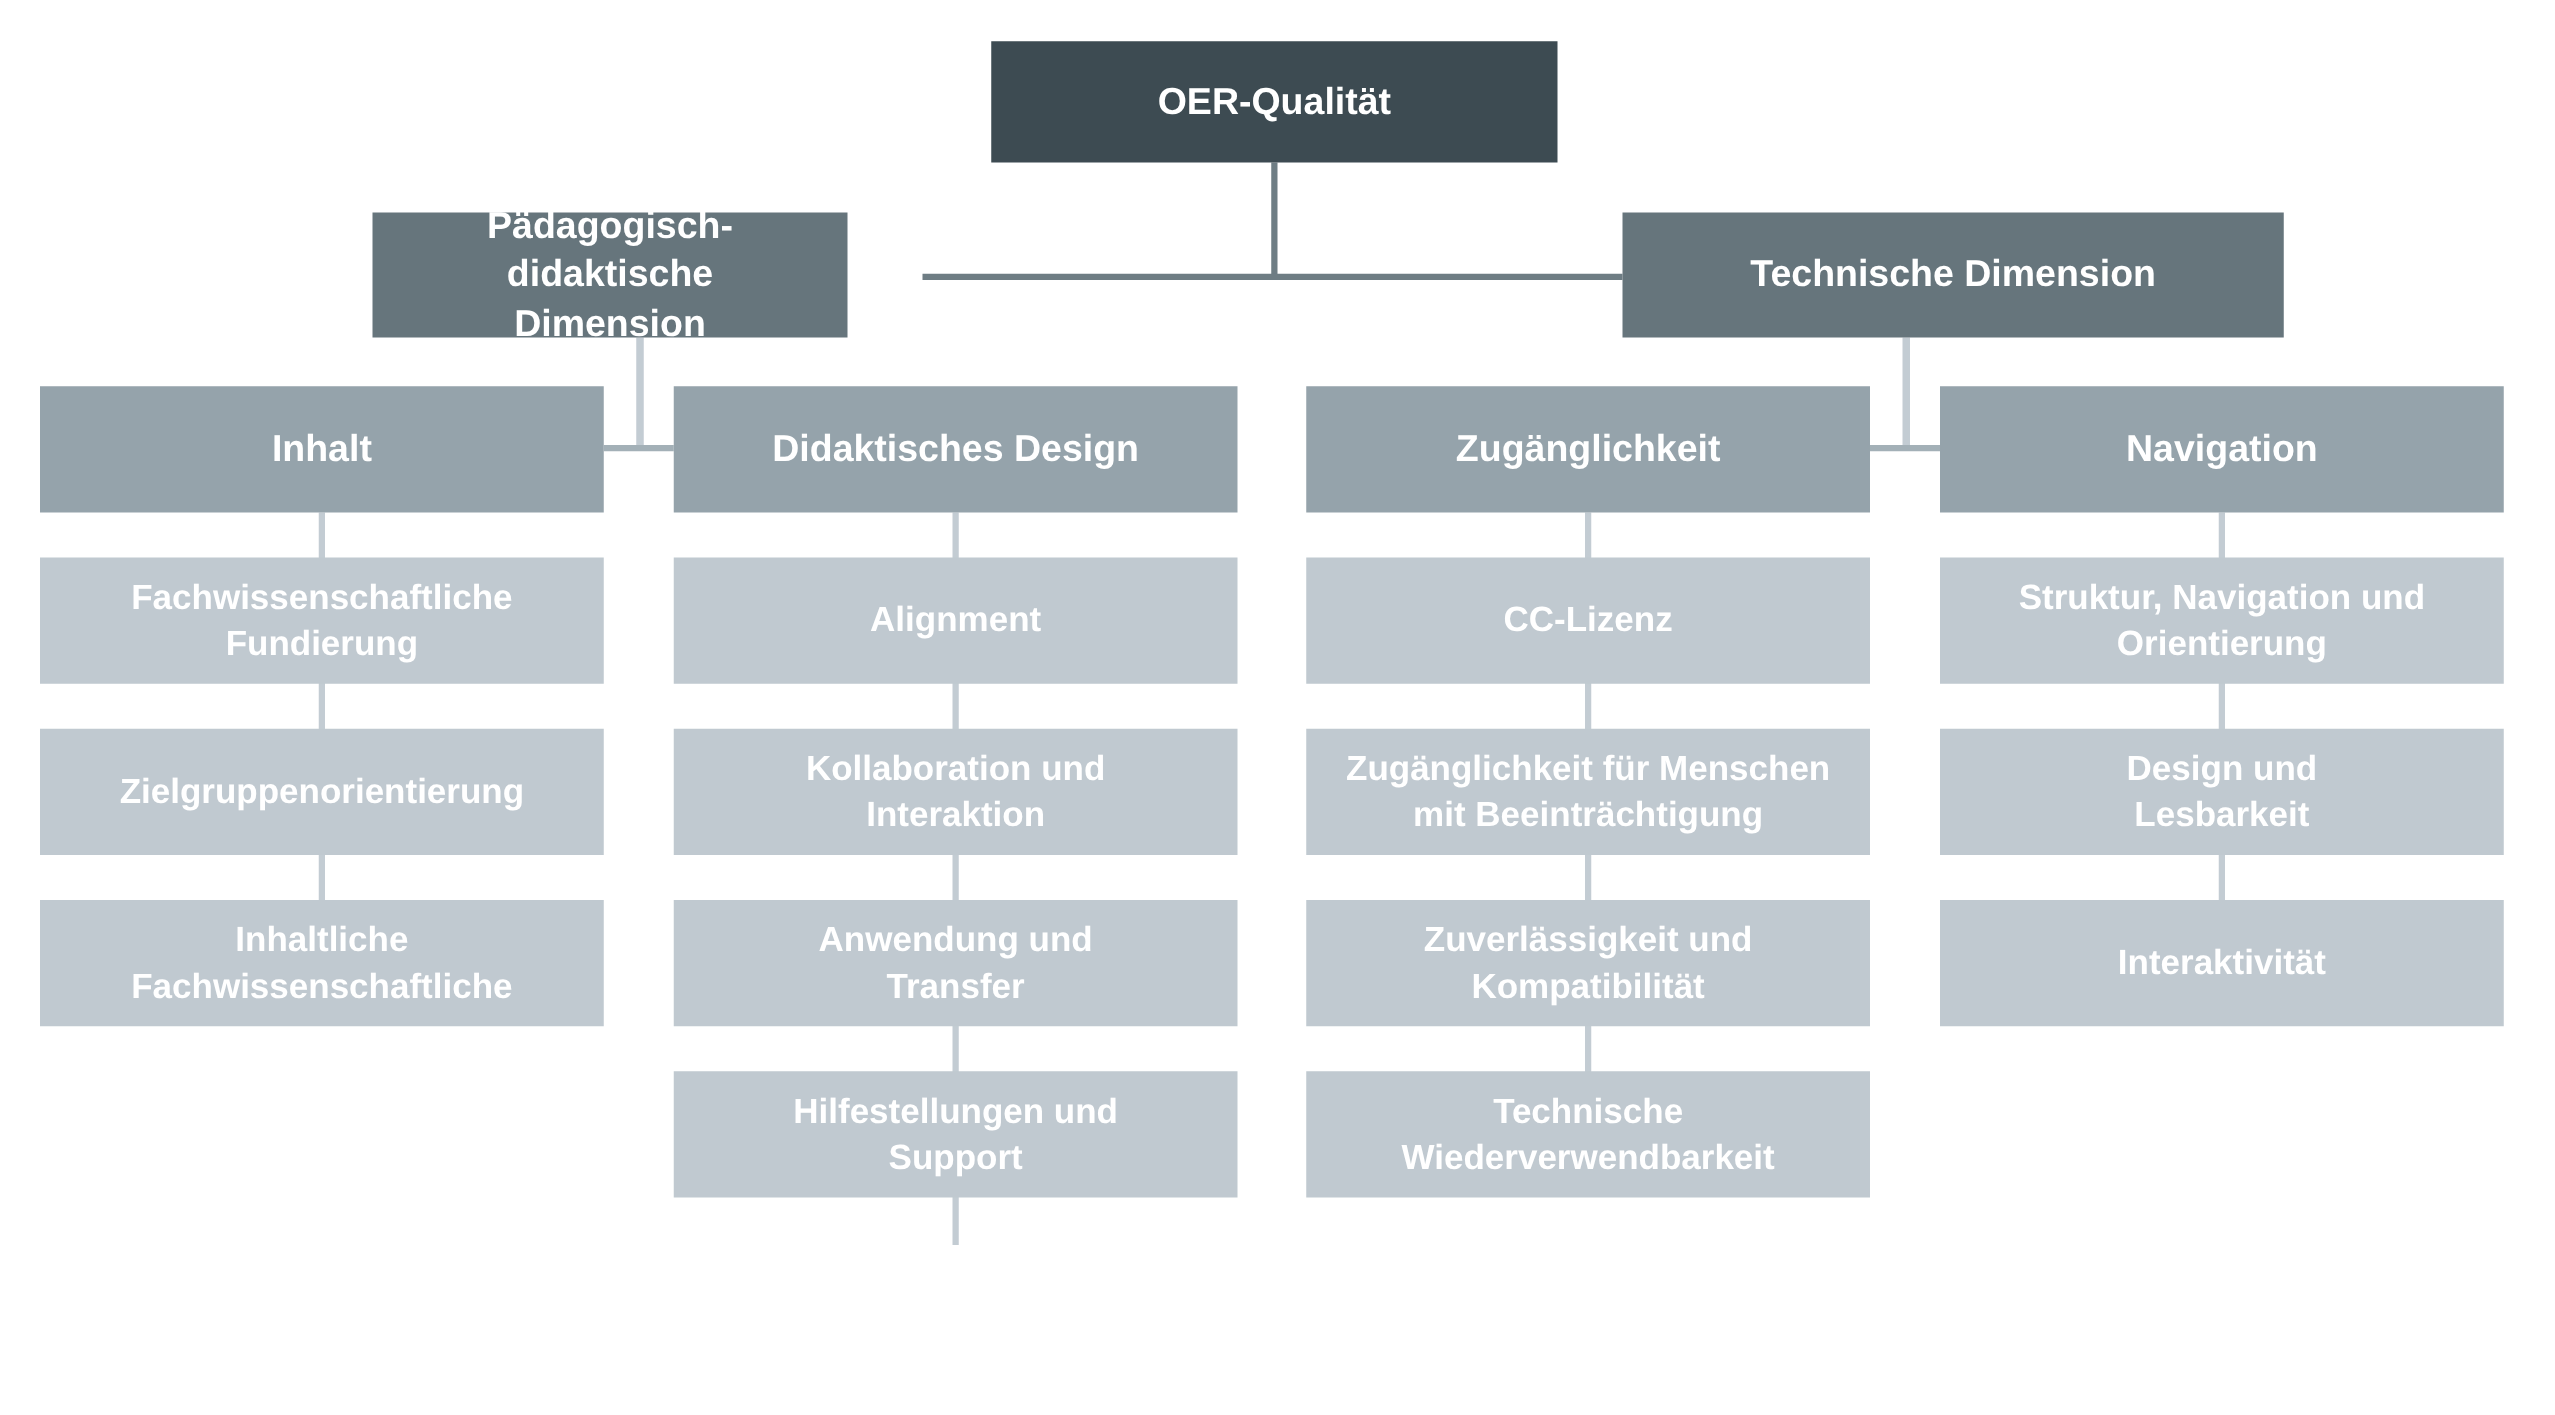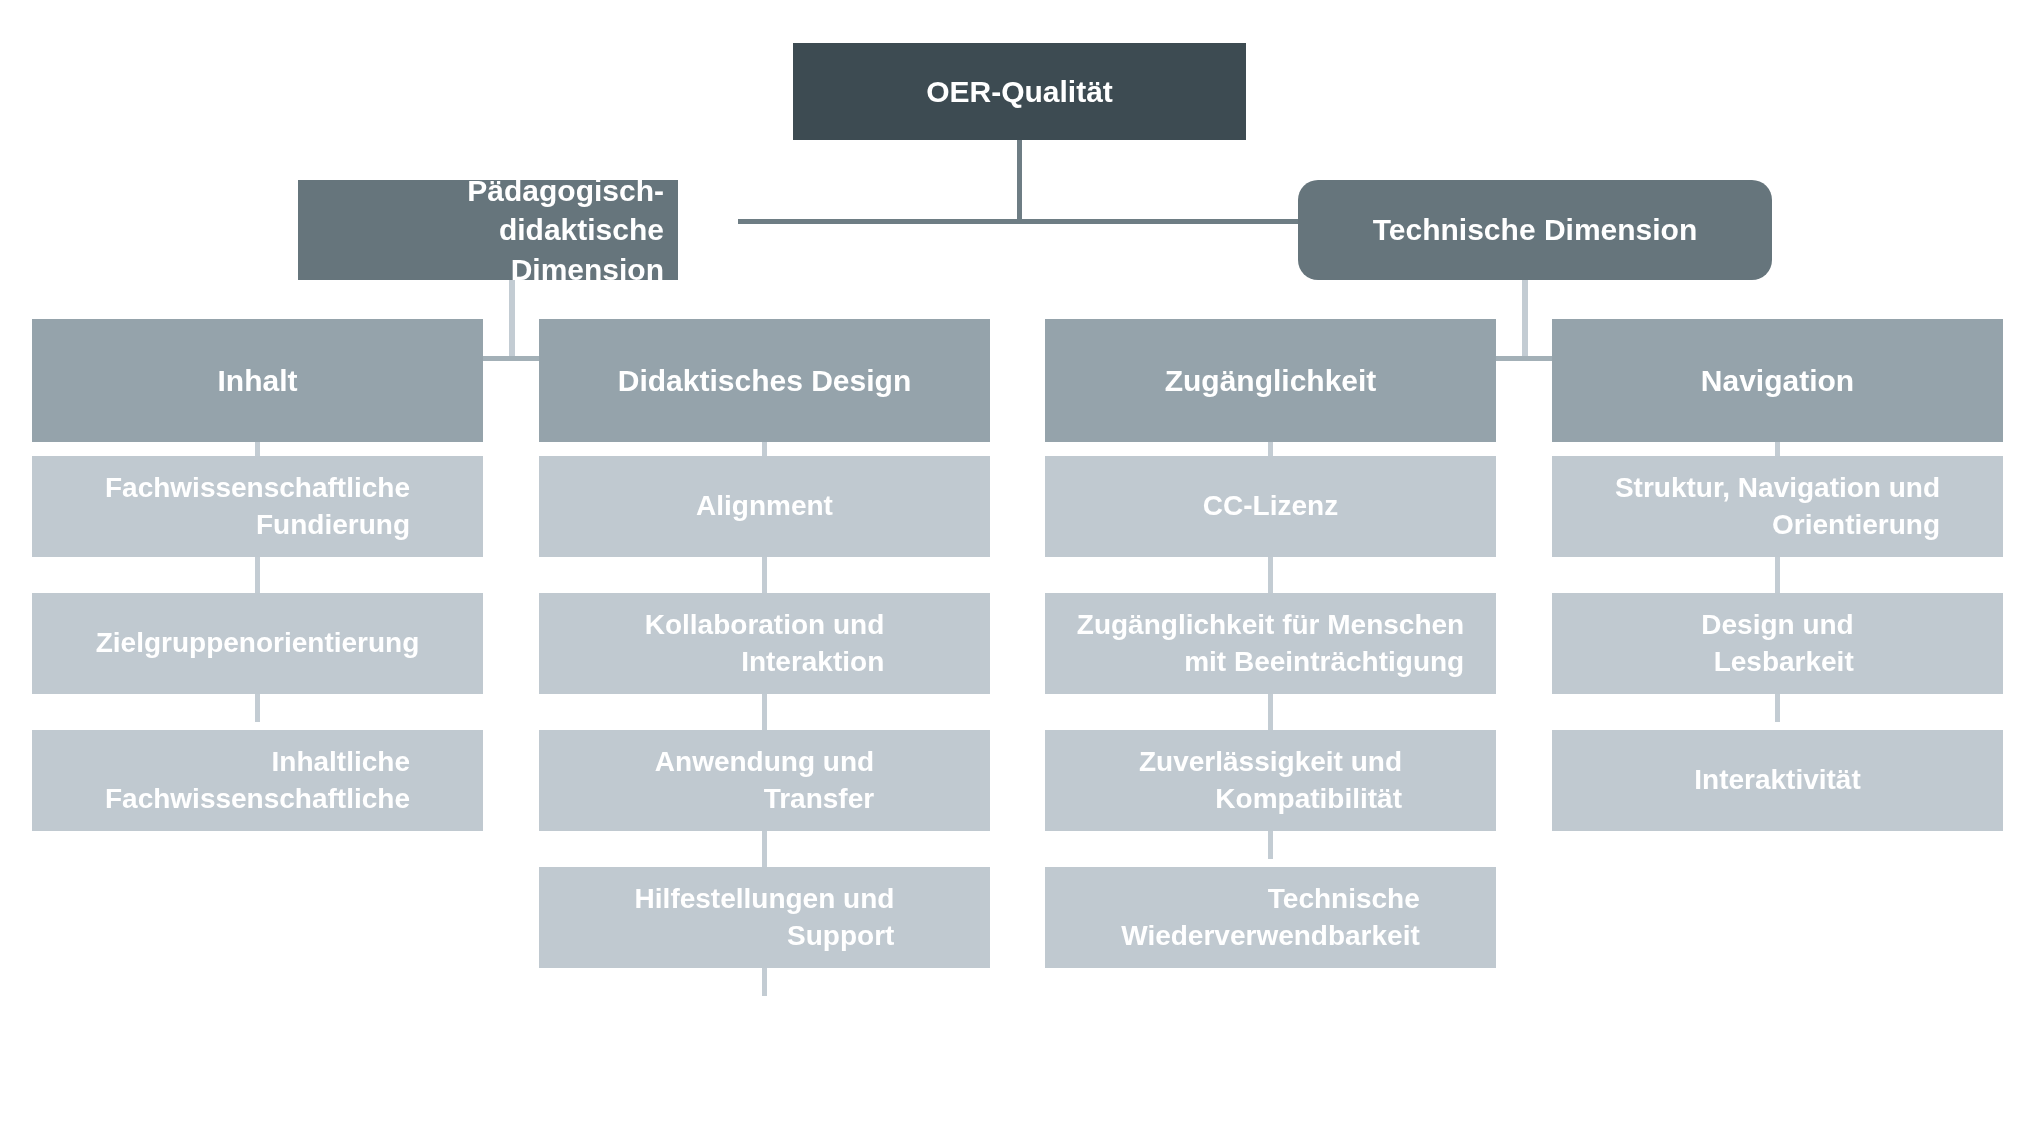--- a/index.html
+++ b/index.html
@@ -6,35 +6,34 @@
   .diagram{
     position:relative;
     width:2044px;height:1132px;
     background:var(--bg,#fff);
     font-family:"Liberation Sans","DejaVu Sans",sans-serif;
     overflow:hidden;
   }
   .box{
     position:absolute;
     display:flex;align-items:center;justify-content:center;
-    text-align:right;
+    text-align:center;
     color:var(--text,#fff);
     font-weight:bold;
     white-space:pre-line;
     line-height:1.32;
     z-index:2;
     box-sizing:border-box;
     padding:0 14px;
-    margin-top:10px;
   }
   .root-box{left:793px;top:33px;width:453px;height:97px;background:var(--dark);font-size:30px;}
   .dim-box{top:170px;height:100px;background:var(--dim);font-size:30px;}
   .dim-left{left:298px;width:380px;}
-  .dim-right{left:1298px;width:474px;border-radius:20px;}
-  .header-box{height:123px;background:var(--header);font-size:30px;}
+  .dim-right{left:1298px;width:529px;}
+  .header-box{height:101px;background:var(--header);font-size:30px;}
   .item-box{height:101px;background:var(--item);font-size:28px;}
   .header-box,.item-box{width:451px;}
   .c1{left:32px}.c2{left:539px}.c3{left:1045px}.c4{left:1552px}
   .rH{top:309px}.r1{top:446px}.r2{top:583px}.r3{top:720px}.r4{top:857px}.r5{top:994px}
   .conn{position:absolute;z-index:1;}
   .conn-dark{background:var(--connDark);}
   .conn-light{background:var(--connLight);}
   .conn-mid{background:var(--connMid);}
 </style>
 </head>

